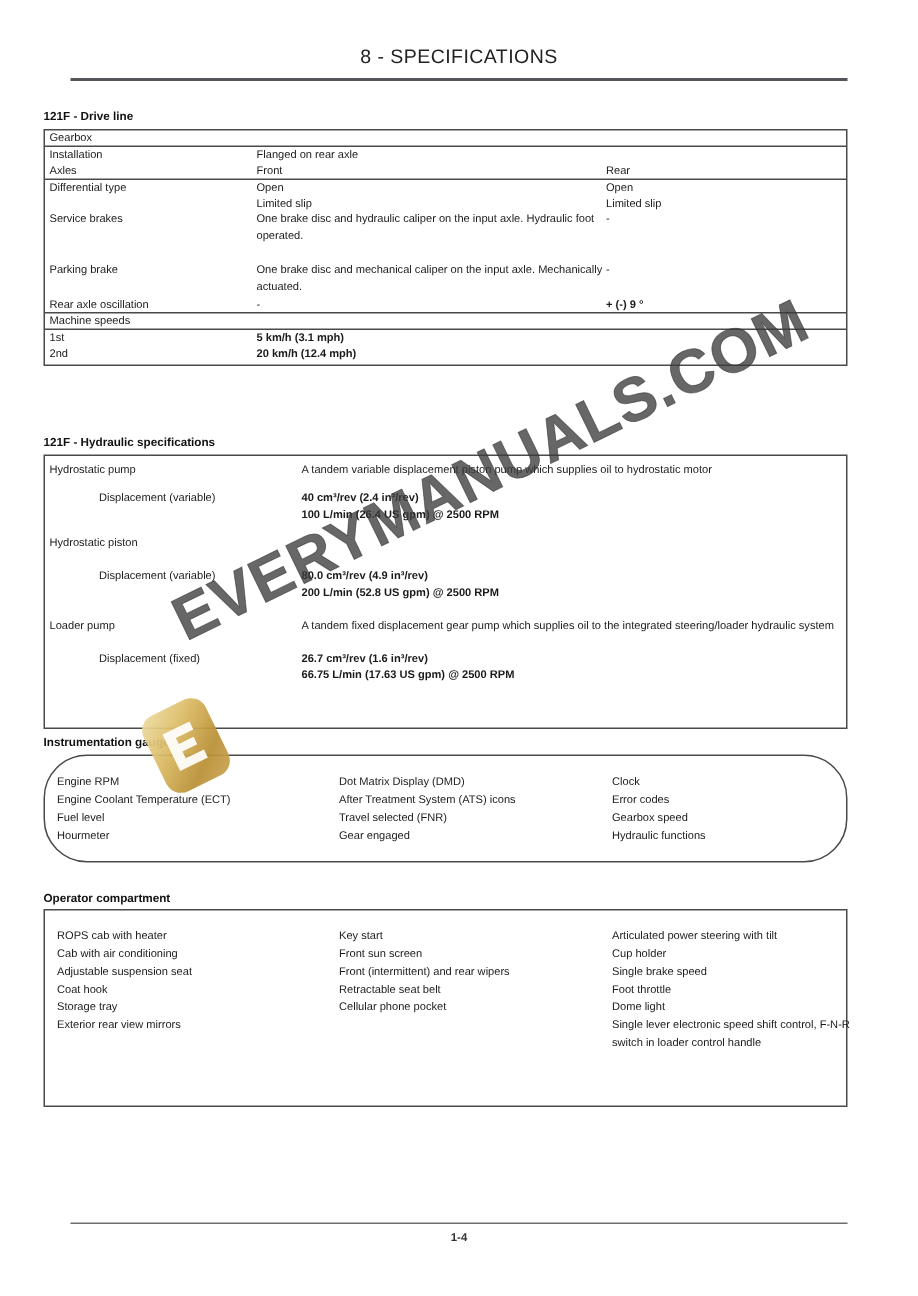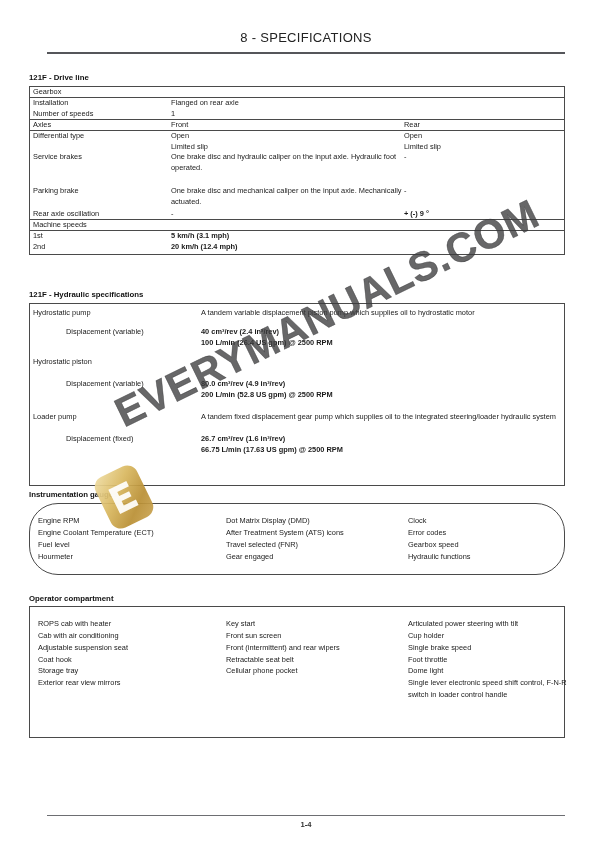--- a/index.html
+++ b/index.html
@@ -208,24 +208,20 @@
   <div class="tbl" id="tbl-driveline">
 
     <div class="row rule-row" style="height:11px;">
       <div class="c1">Gearbox</div>
     </div>
 
     <div class="row" style="height:11px;">
       <div class="c1">Installation</div>
       <div class="c2">Flanged on rear axle</div>
     </div>
-    <div class="row rule-row" style="height:11px;">
-      <div class="c1">Number of speeds</div>
-      <div class="c2">1</div>
-    </div>
 
     <div class="row rule-row" style="height:11px;">
       <div class="c1">Axles</div>
       <div class="c2">Front</div>
       <div class="c3">Rear</div>
     </div>
 
     <div class="row" style="height:21px;">
       <div class="c1">Differential type</div>
       <div class="c2">Open

